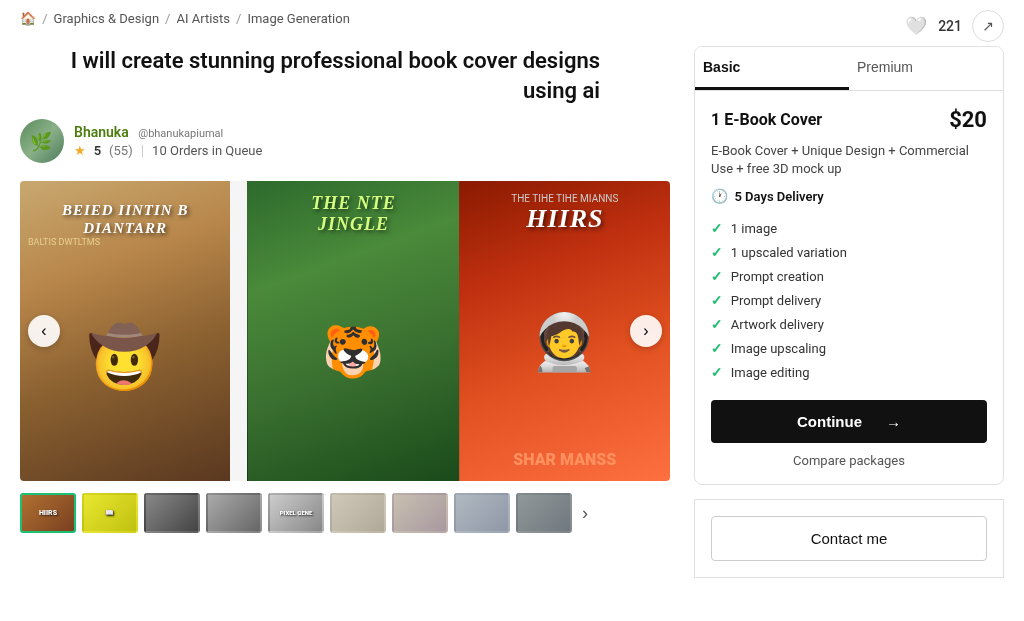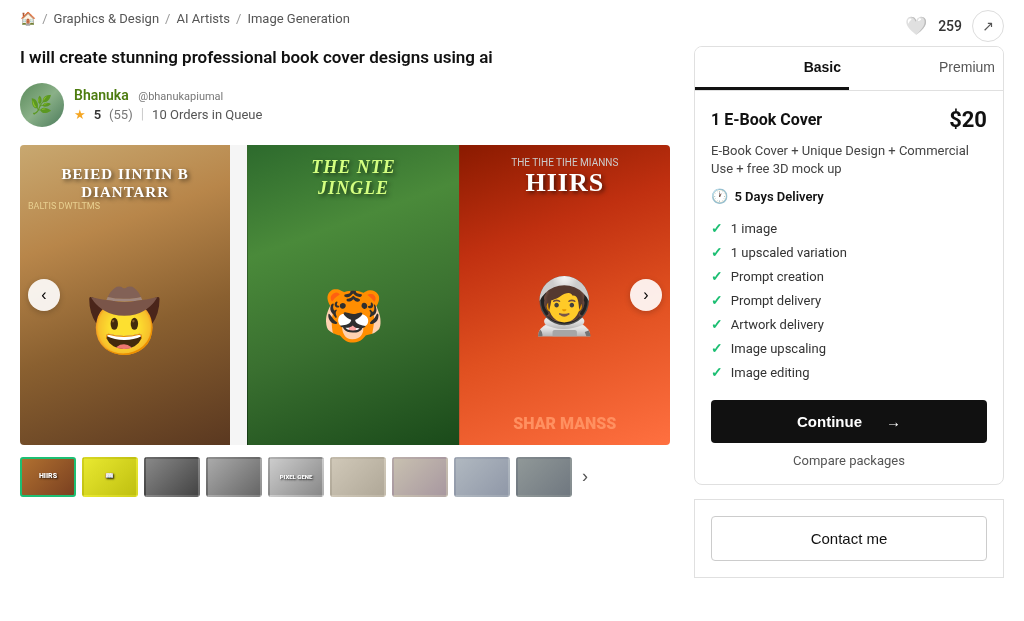--- a/index.html
+++ b/index.html
@@ -18,21 +18,21 @@
     .heart-btn { background: none; border: none; cursor: pointer; font-size: 18px; color: #aaa; }
     .like-count { font-size: 14px; color: #333; font-weight: 500; }
     .share-btn { background: none; border: 1px solid #ddd; border-radius: 50%; width: 32px; height: 32px; cursor: pointer; display: flex; align-items: center; justify-content: center; font-size: 14px; color: #555; }
 
     
     .main-layout { display: flex; gap: 24px; margin-top: 4px; }
     .left-col { flex: 1; min-width: 0; }
     .right-col { width: 310px; flex-shrink: 0; }
 
     
-    .gig-title { font-size: 17px; font-weight: 600; color: #111; line-height: 1.35; margin-bottom: 14px; max-width: 580px; }
+    .gig-title { font-size: 22px; font-weight: 600; color: #111; line-height: 1.35; margin-bottom: 14px; max-width: 580px; text-align: right; }
 
     
     .seller-row { display: flex; align-items: center; gap: 10px; margin-bottom: 18px; }
     .avatar { width: 44px; height: 44px; border-radius: 50%; background: linear-gradient(135deg, #5a8a5a 0%, #8ab088 50%, #4a7a5a 100%); overflow: hidden; display: flex; align-items: center; justify-content: center; font-size: 18px; }
     .seller-info .seller-name { font-weight: 600; font-size: 14px; color: #4d7c0f; display: inline; text-align: right; }
     .seller-info .seller-handle { color: #777; font-size: 11px; margin-left: 6px; }
     .seller-meta { display: flex; align-items: center; gap: 8px; margin-top: 3px; }
     .stars { color: #f5a623; font-size: 13px; }
     .rating { font-size: 13px; font-weight: 600; color: #333; }
     .review-count { color: #777; font-size: 13px; }
@@ -42,21 +42,21 @@
     
     .carousel-wrapper { position: relative; background: #f5f5f5; border-radius: 4px; overflow: hidden; margin-bottom: 12px; }
     .carousel-main { width: 100%; height: 300px; display: flex; overflow: hidden; }
     .book-covers { display: flex; width: 100%; height: 100%; }
     .book-cover { flex: 1; height: 100%; position: relative; overflow: hidden; }
     .book-cover-1 { background: linear-gradient(160deg, #c8a870 0%, #b8864a 30%, #8a6030 60%, #5a3820 100%); }
     .book-cover-2 { background: linear-gradient(160deg, #2d6a2d 0%, #4a8a3a 30%, #3a7030 60%, #1a4a1a 100%); margin-left: 17px; }
     .book-cover-3 { background: linear-gradient(160deg, #8a1a00 0%, #c03010 30%, #e05020 60%, #ff7040 100%); }
 
     .cover-content { position: absolute; inset: 0; display: flex; flex-direction: column; justify-content: space-between; padding: 12px 8px; }
-    .cover-title { font-family: serif; font-weight: 900; text-transform: uppercase; text-align: center; letter-spacing: 1px; text-shadow: 2px 2px 4px rgba(0,0,0,0.6); }
+    .cover-title { font-family: serif; font-weight: 900; text-transform: uppercase; text-align: center; letter-spacing: 1px; text-shadow: 2px 2px 4px rgba(0,0,0,0.6); font-style: italic; }
     .cover-1-title { color: #fff; font-size: 15px; line-height: 1.2; margin-top: 8px; }
     .cover-1-subtitle { color: #e8d090; font-size: 9px; }
     .cover-1-figure { text-align: center; font-size: 60px; line-height: 1; }
     .cover-2-title { color: #d4ff80; font-size: 18px; font-style: italic; }
     .cover-2-figure { text-align: center; font-size: 50px; }
     .cover-3-title { color: #fff; font-size: 26px; font-weight: 900; }
     .cover-3-subtitle { color: #ff9060; font-size: 16px; font-weight: 900; text-align: center; }
     .cover-3-figure { text-align: center; font-size: 55px; }
 
     .carousel-btn { position: absolute; top: 50%; transform: translateY(-50%); background: rgba(255,255,255,0.9); border: none; border-radius: 50%; width: 32px; height: 32px; cursor: pointer; font-size: 16px; display: flex; align-items: center; justify-content: center; box-shadow: 0 2px 6px rgba(0,0,0,0.2); z-index: 10; }
@@ -79,21 +79,21 @@
     .thumb-next-btn { background: none; border: none; cursor: pointer; font-size: 18px; color: #555; padding: 0 4px; flex-shrink: 0; }
 
     
     .thumb-label { font-size: 7px; font-weight: 900; color: #fff; text-align: center; padding: 2px; line-height: 1.1; display: flex; flex-direction: column; justify-content: center; align-items: center; height: 100%; text-shadow: 1px 1px 2px rgba(0,0,0,0.8); }
 
     
     .pricing-card { border: 1px solid #e0e0e0; border-radius: 8px; overflow: hidden; }
 
     
     .pricing-tabs { display: flex; border-bottom: 1px solid #e0e0e0; }
-    .pricing-tab { flex: 1; padding: 12px 8px; text-align: right; font-size: 14px; font-weight: 500; cursor: pointer; border: none; background: #fff; color: #555; border-bottom: 3px solid transparent; transition: all 0.2s; }
+    .pricing-tab { flex: 1; padding: 12px 8px; text-align: left; font-size: 14px; font-weight: 500; cursor: pointer; border: none; background: #fff; color: #555; border-bottom: 3px solid transparent; transition: all 0.2s; }
     .pricing-tab.active { color: #111; border-bottom: 3px solid #111; font-weight: 600; }
 
     
     .pricing-body { padding: 16px; }
     .pricing-header { display: flex; justify-content: space-between; align-items: center; margin-bottom: 10px; }
     .package-name { font-size: 16px; font-weight: 700; color: #111; }
     .package-price { font-size: 22px; font-weight: 700; color: #111; }
     .package-desc { font-size: 13px; color: #444; margin-bottom: 10px; line-height: 1.4; }
     .delivery-row { display: flex; align-items: center; gap: 6px; font-size: 13px; font-weight: 600; color: #111; margin-bottom: 12px; }
     .clock-icon { font-size: 14px; }
@@ -126,21 +126,21 @@
       <span>🏠</span>
       <span class="sep">/</span>
       <a href="#">Graphics &amp; Design</a>
       <span class="sep">/</span>
       <a href="#">AI Artists</a>
       <span class="sep">/</span>
       <a href="#">Image Generation</a>
     </nav>
     <div class="top-right-actions">
       <button class="heart-btn">🤍</button>
-      <span class="like-count">259</span>
+      <span class="like-count">221</span>
       <button class="share-btn">↗</button>
     </div>
   </div>
 
   <div class="main-layout">
 
     <div class="left-col">
 
       <h1 class="gig-title">I will create stunning professional book cover designs using ai</h1>
 

